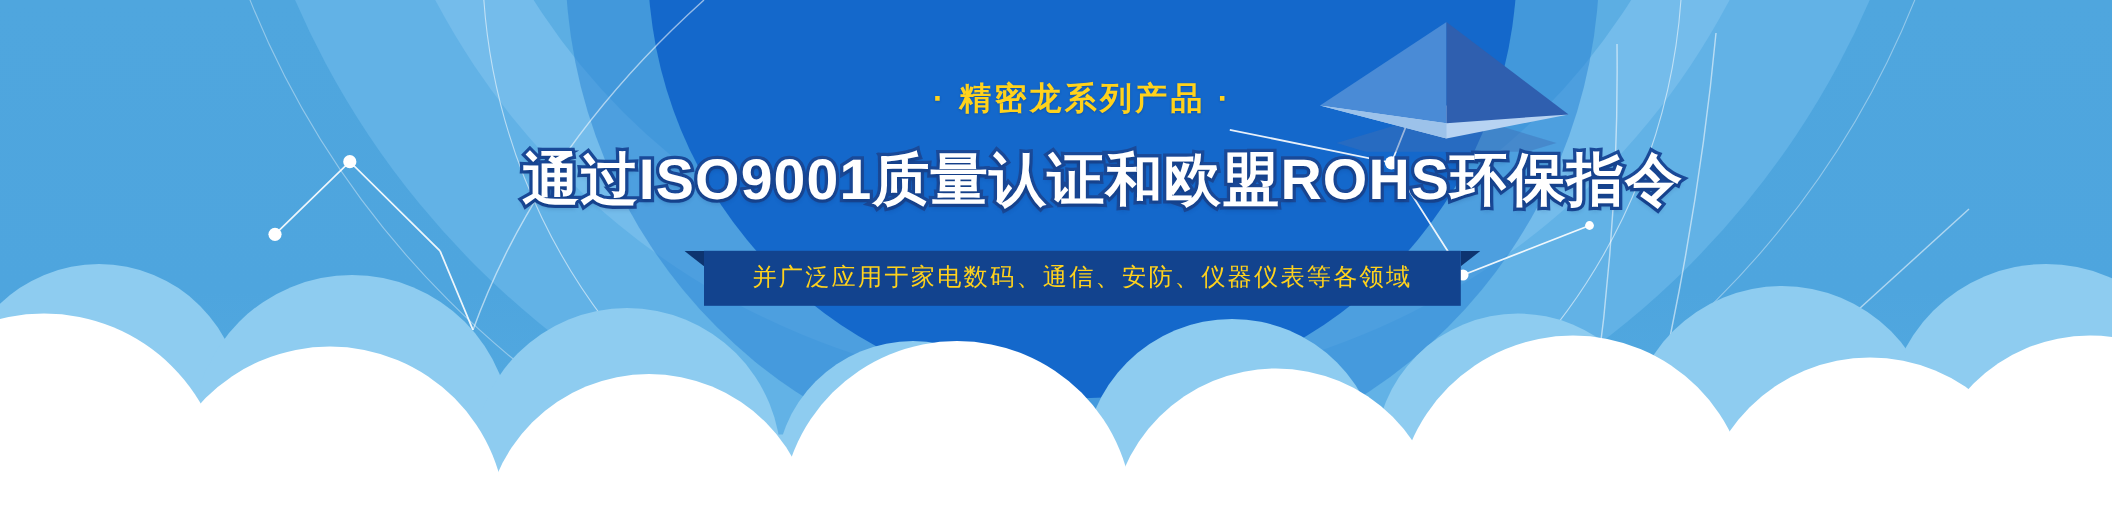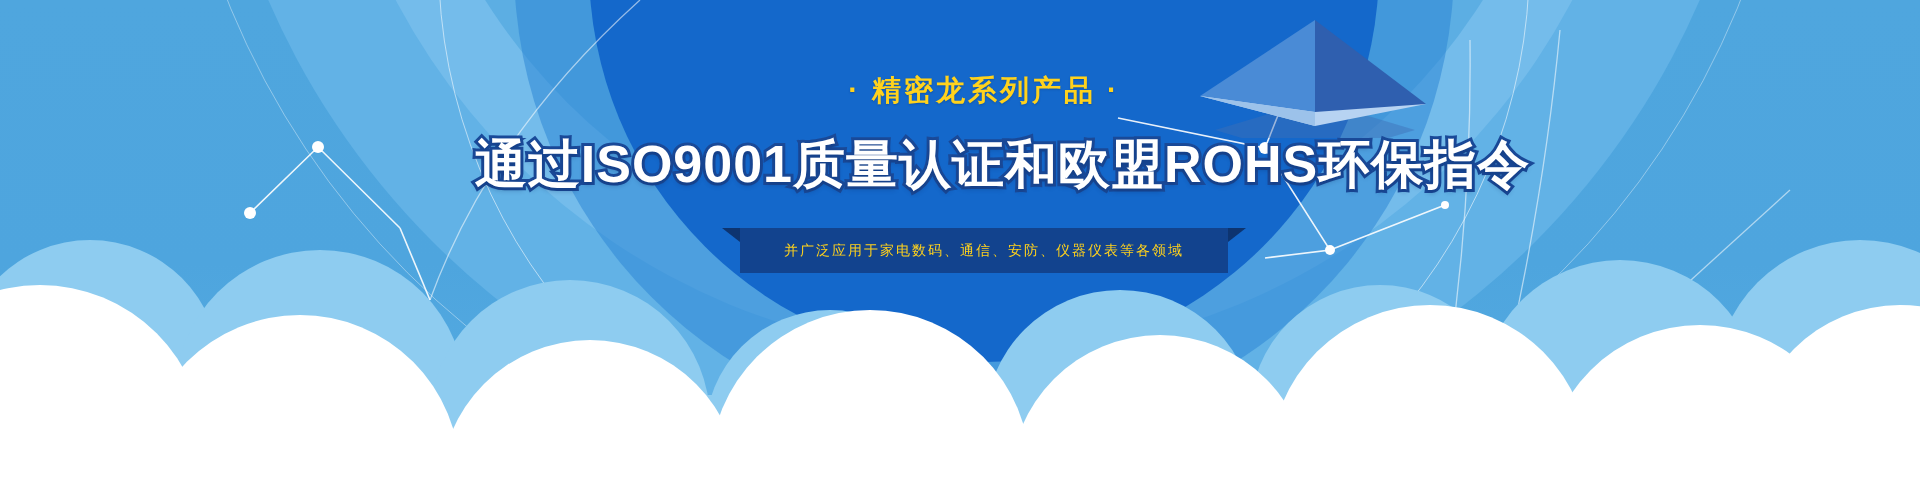--- a/index.html
+++ b/index.html
@@ -109,21 +109,21 @@
     margin-left:37px;
   }
   .tagbox{
     display:inline-block;
     margin-top:38px;
     background:#12438E;
     padding:13px 44px 14px;
     position:relative;
   }
   .tagbox-text{
-    font-size:14px;
+    font-size:22px;
     color:#FFD21C;
     letter-spacing:2px;
     line-height:1;
     white-space:nowrap;
   }
   .tag-fold{
     position:absolute;
     right:-18px; top:0;
     width:18px;height:14px;
     background:#0D3470;

